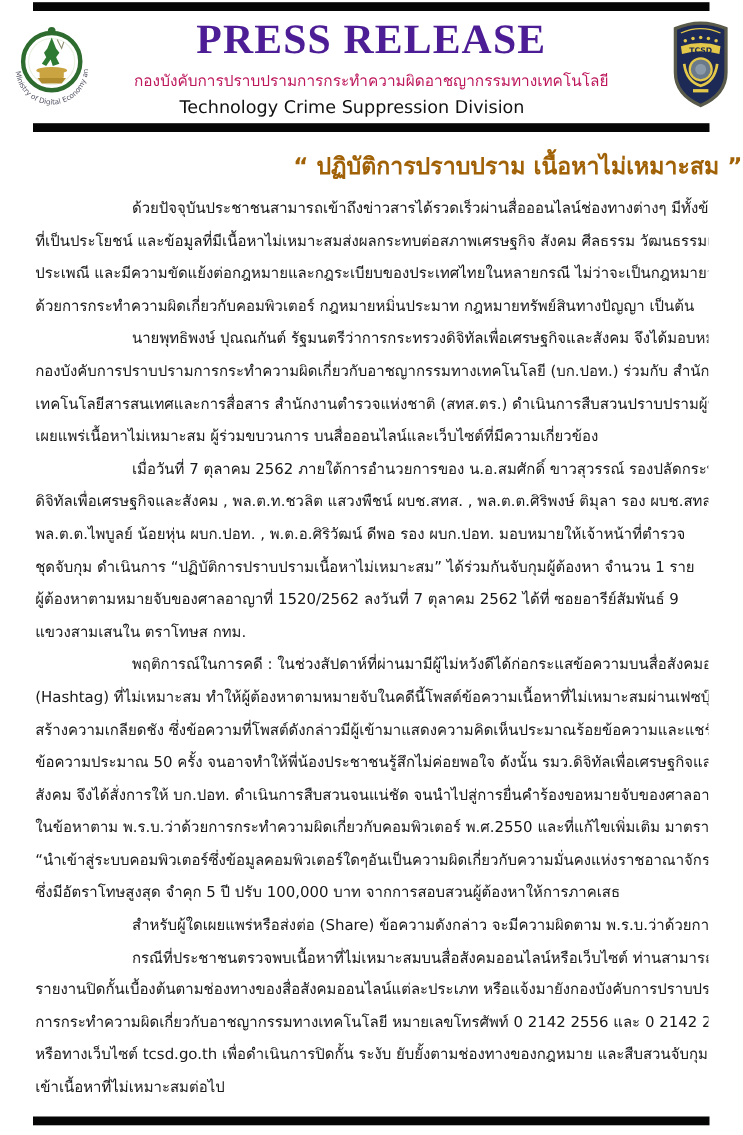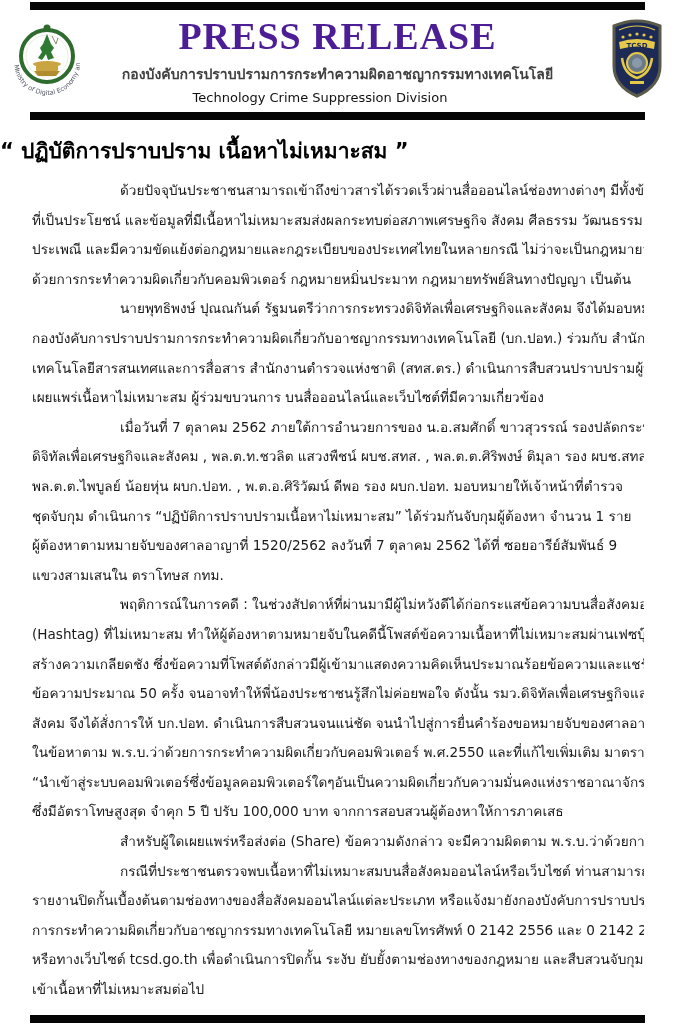--- a/index.html
+++ b/index.html
@@ -60,45 +60,45 @@
     color: #4c1d95;
     line-height: 44px;
   }
   .org-thai {
     position: absolute;
     left: 0;
     width: 675px;
     top: 54px;
     text-align: center;
     font-size: 14px;
-    font-weight: bold;
-    color: #404040;
+    font-weight: normal;
+    color: #be185d;
     line-height: 20px;
   }
   .org-en {
     position: absolute;
     left: 0;
     width: 640px;
     top: 78px;
     text-align: center;
     font-family: "DejaVu Sans", sans-serif;
-    font-size: 13px;
+    font-size: 16px;
     color: #111;
     line-height: 20px;
   }
 
   .doc-title {
     position: absolute;
     left: 0;
     width: 675px;
     top: 136px;
-    text-align: left;
+    text-align: right;
     font-size: 21px;
     font-weight: bold;
-    color: #000000;
+    color: #a16207;
     line-height: 30px;
   }
 
   .body-text {
     position: absolute;
     left: 32px;
     width: 612px;
     top: 176px;
     font-size: 13.6px;
     line-height: 29.6px;

